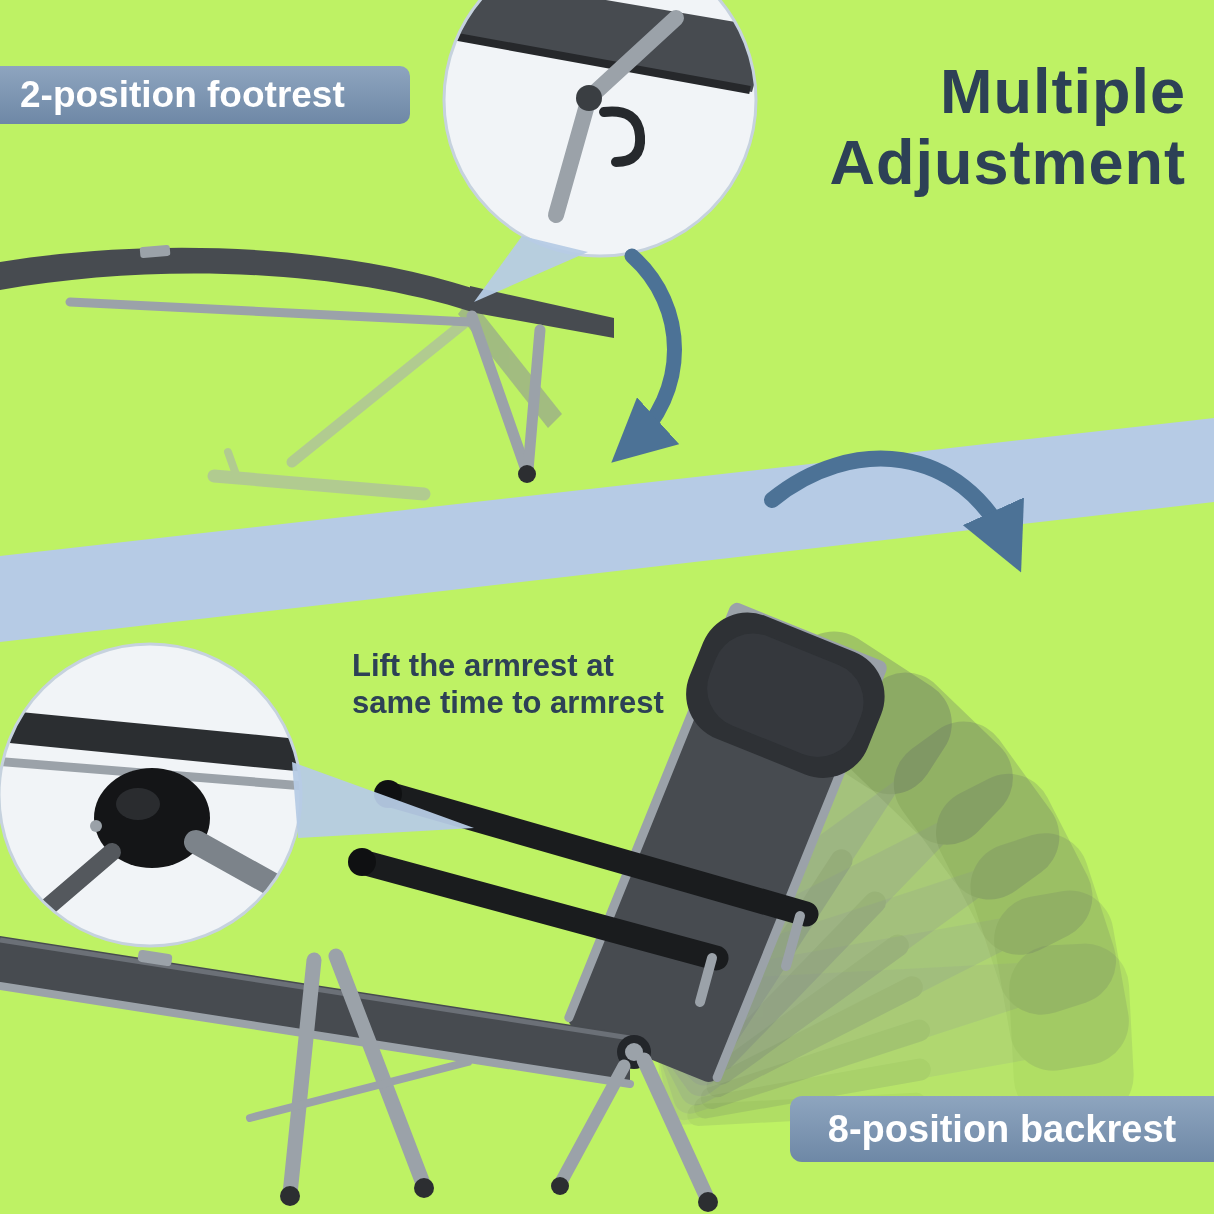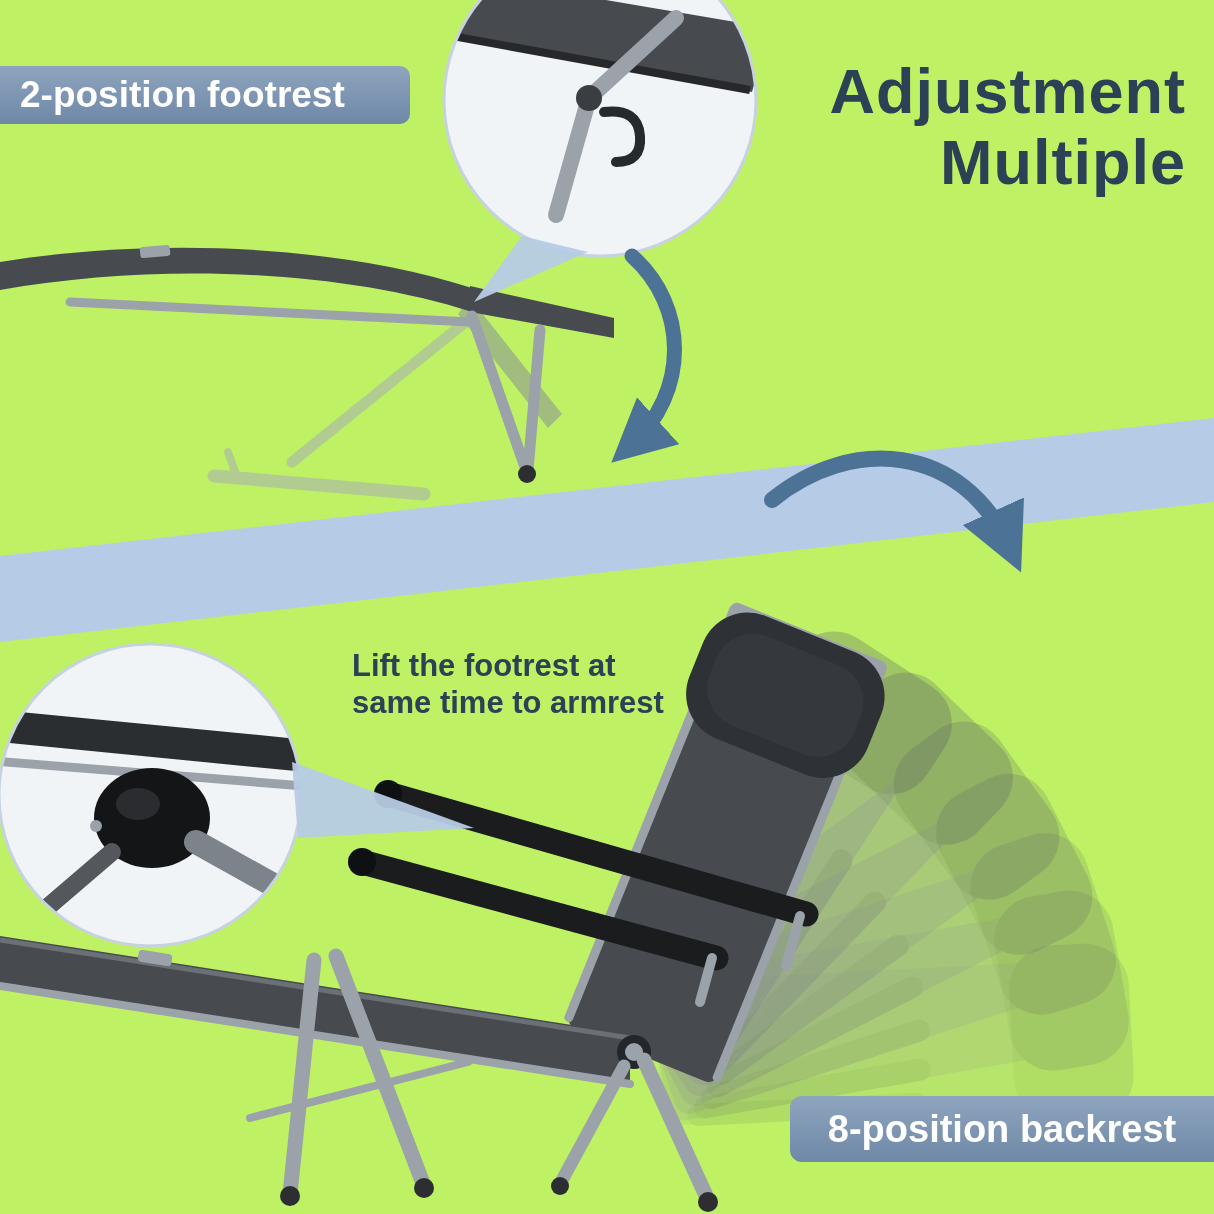--- a/index.html
+++ b/index.html
@@ -195,26 +195,26 @@
     </g>
 
     <polygon points="292,762 298,838 474,828" class="f-band" opacity="0.95"></polygon>
   </svg>
 
   <div class="banner banner-footrest">
     <span>2-position footrest</span>
   </div>
 
   <div class="headline">
+    <div>Multiple</div>
     <div>Adjustment</div>
-    <div>Multiple</div>
   </div>
 
   <div class="note">
-    <div>Lift the footrest at</div>
+    <div>Lift the armrest at</div>
     <div>same time to armrest</div>
   </div>
 
   <div class="banner banner-backrest">
     <span>8-position backrest</span>
   </div>
 
 </div>
 
 </body></html>

